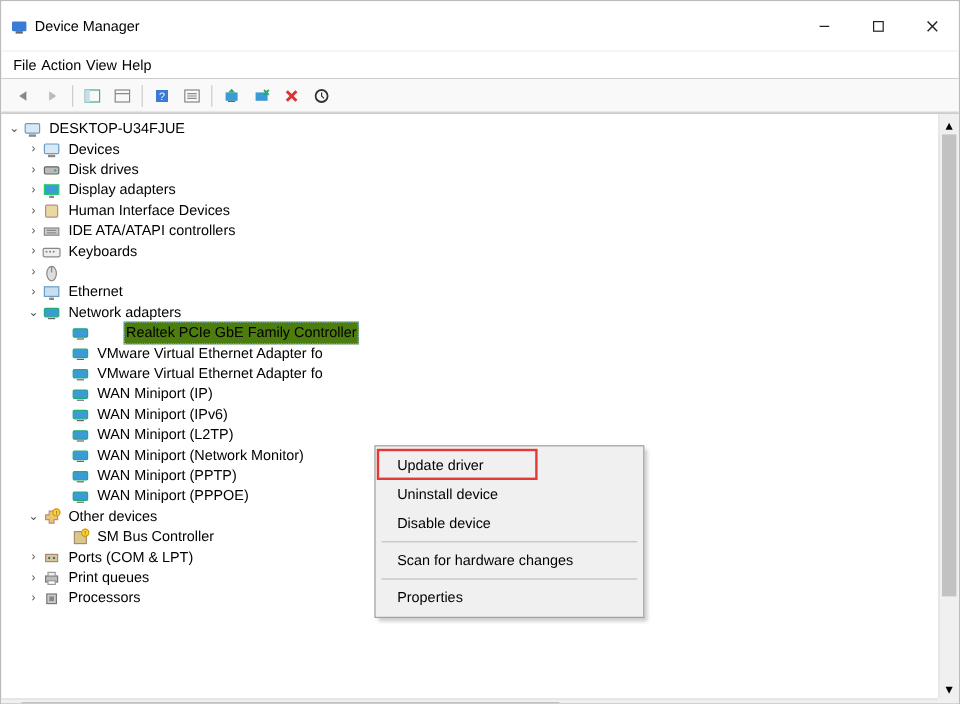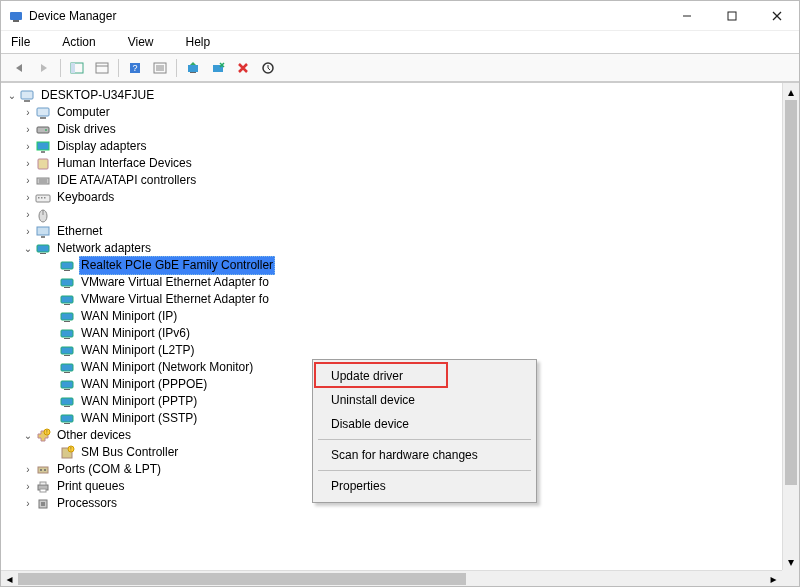--- a/index.html
+++ b/index.html
@@ -9,35 +9,35 @@
     font-size: 12px;
     background: #fff;
     width: 800px;
     height: 587px;
     overflow: hidden;
     border: 1px solid #bbb;
     position: relative;
   }
   
   .titlebar {
-    height: 30px;
+    height: 42px;
     display: flex;
     align-items: center;
     padding: 0 0 0 8px;
     background: #fff;
     border-bottom: 1px solid #eee;
   }
   .titlebar .title-icon { margin-right: 6px; display:flex; }
   .titlebar .title { flex: 1; font-size: 12px; }
   .win-controls { display: flex; }
   .win-btn { width: 45px; height: 30px; display:flex; align-items:center; justify-content:center; }
   
   .menubar {
     display: flex;
-    gap: 28px;
+    gap: 0;
     padding: 2px 8px;
     font-size: 12px;
     border-bottom: 1px solid #ccc;
   }
   .menubar span { padding: 2px 2px; }
   
   .toolbar {
     display: flex;
     align-items: center;
     padding: 2px 6px;
@@ -76,21 +76,21 @@
     font-size: 10px;
     flex-shrink: 0;
   }
   .icon {
     width: 16px; height: 16px;
     display:inline-flex; align-items:center; justify-content:center;
     margin-right: 4px;
     flex-shrink:0;
   }
   .label { padding: 0 2px; }
-  .selected .label { background:#3b82f6; border:1px dotted #7fb8e6; padding: 0 1px; }
+  .selected .label { background:#4d7c0f; border:1px dotted #7fb8e6; padding: 0 1px; margin-left: 24px; }
   .indent-0 { padding-left: 0px; }
   .indent-1 { padding-left: 16px; }
   .indent-2 { padding-left: 40px; }
   .noarrow .arrow { visibility:hidden; }
   
   .vscroll {
     position:absolute; right:0; top:0; bottom:17px; width:17px;
     background:#f0f0f0; border-left:1px solid #ddd;
     display:flex; flex-direction:column;
   }
@@ -250,21 +250,21 @@
         <span class="label">DESKTOP-U34FJUE</span>
       </div>
       <div class="row indent-1">
         <span class="arrow">›</span>
         <span class="icon">
           <svg width="16" height="16">
             <rect x="2" y="3" width="12" height="8" rx="1" fill="#d9e8f5" stroke="#6b9bc7"></rect>
             <rect x="5" y="12" width="6" height="2" fill="#888"></rect>
           </svg>
         </span>
-        <span class="label">Computer</span>
+        <span class="label">Devices</span>
       </div>
       <div class="row indent-1">
         <span class="arrow">›</span>
         <span class="icon">
           <svg width="16" height="16">
             <rect x="2" y="5" width="12" height="6" rx="1" fill="#bbb" stroke="#666"></rect>
             <circle cx="11" cy="8" r="1" fill="#4a6"></circle>
           </svg>
         </span>
         <span class="label">Disk drives</span>
@@ -411,41 +411,31 @@
         <span class="label">WAN Miniport (Network Monitor)</span>
       </div>
       <div class="row indent-2 noarrow">
         <span class="arrow"></span>
         <span class="icon">
           <svg width="16" height="16">
             <rect x="2" y="4" width="12" height="7" rx="1" fill="#3a9bd5" stroke="#2a7"></rect>
             <rect x="5" y="12" width="6" height="1" fill="#666"></rect>
           </svg>
         </span>
+        <span class="label">WAN Miniport (PPTP)</span>
+      </div>
+      <div class="row indent-2 noarrow">
+        <span class="arrow"></span>
+        <span class="icon">
+          <svg width="16" height="16">
+            <rect x="2" y="4" width="12" height="7" rx="1" fill="#3a9bd5" stroke="#2a7"></rect>
+            <rect x="5" y="12" width="6" height="1" fill="#666"></rect>
+          </svg>
+        </span>
         <span class="label">WAN Miniport (PPPOE)</span>
-      </div>
-      <div class="row indent-2 noarrow">
-        <span class="arrow"></span>
-        <span class="icon">
-          <svg width="16" height="16">
-            <rect x="2" y="4" width="12" height="7" rx="1" fill="#3a9bd5" stroke="#2a7"></rect>
-            <rect x="5" y="12" width="6" height="1" fill="#666"></rect>
-          </svg>
-        </span>
-        <span class="label">WAN Miniport (PPTP)</span>
-      </div>
-      <div class="row indent-2 noarrow">
-        <span class="arrow"></span>
-        <span class="icon">
-          <svg width="16" height="16">
-            <rect x="2" y="4" width="12" height="7" rx="1" fill="#3a9bd5" stroke="#2a7"></rect>
-            <rect x="5" y="12" width="6" height="1" fill="#666"></rect>
-          </svg>
-        </span>
-        <span class="label">WAN Miniport (SSTP)</span>
       </div>
       <div class="row indent-1">
         <span class="arrow">⌄</span>
         <span class="icon">
           <svg width="16" height="16">
             <path d="M6 3 h4 v3 h3 v4 h-3 v3 h-4 v-3 h-3 v-4 h3 z" fill="#e8c96a" stroke="#b89"></path>
             <circle cx="12" cy="4" r="3" fill="#ffcf3a" stroke="#c90"></circle>
             <text x="12" y="6" font-size="5" text-anchor="middle" fill="#333">!</text>
           </svg>
         </span>

